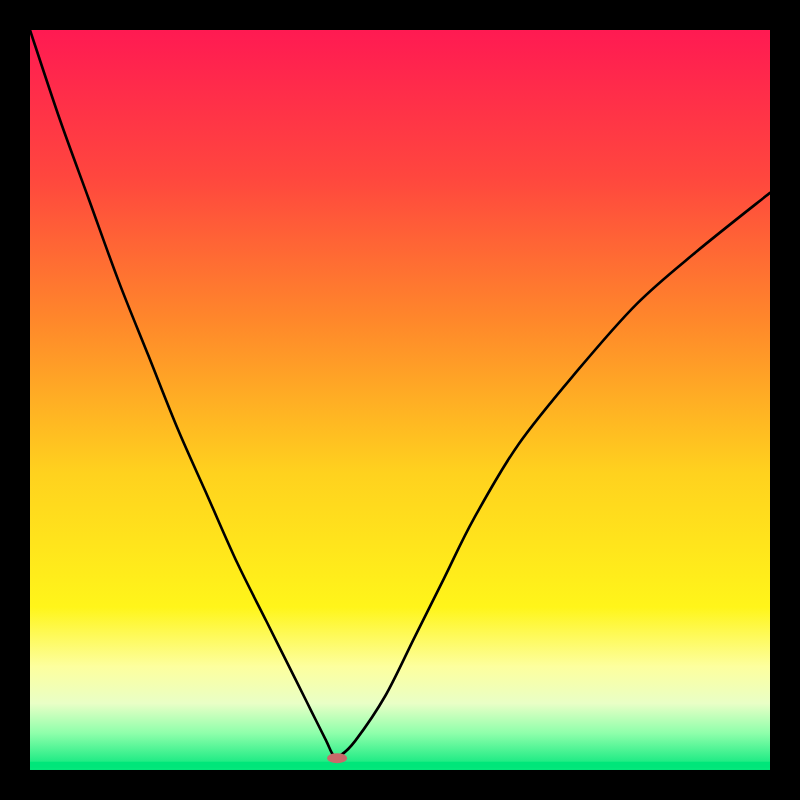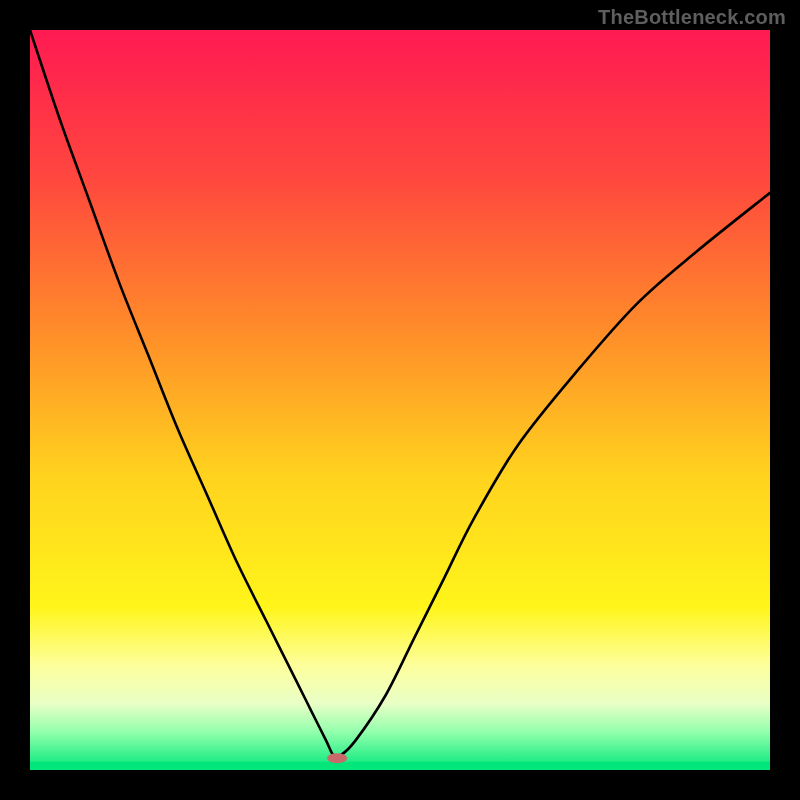--- a/index.html
+++ b/index.html
@@ -38,21 +38,20 @@
     display: block;
     width: 740px;
     height: 740px;
   }
 </style>
 </head>
 <body>
 
 <div class="frame">
 
-  <div class="watermark">TheBottleneck.com</div>
 
   <div class="plot">
     <svg id="plot-svg" viewBox="0 0 740 740" preserveAspectRatio="none">
       <defs>
         <linearGradient id="bg-grad" x1="0" y1="0" x2="0" y2="1">
             <stop offset="0%" stop-color="#ff1a52"></stop>
             <stop offset="20%" stop-color="#ff473e"></stop>
             <stop offset="40%" stop-color="#ff8a2a"></stop>
             <stop offset="60%" stop-color="#ffd21e"></stop>
             <stop offset="78%" stop-color="#fff51a"></stop>

